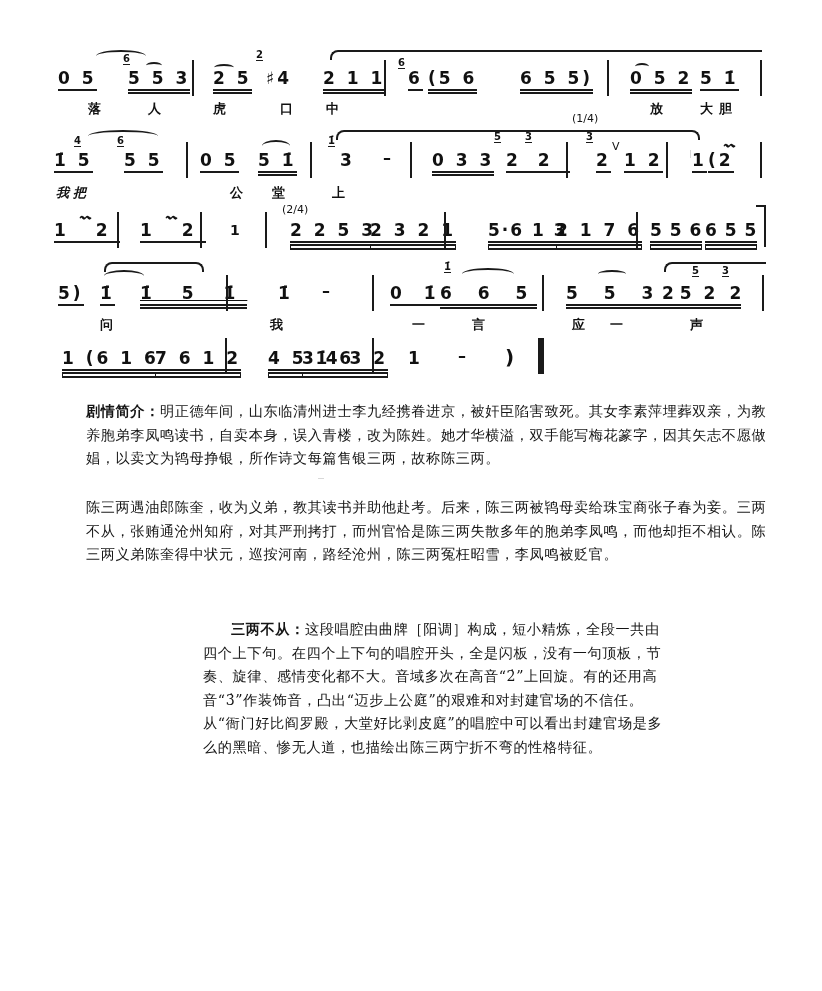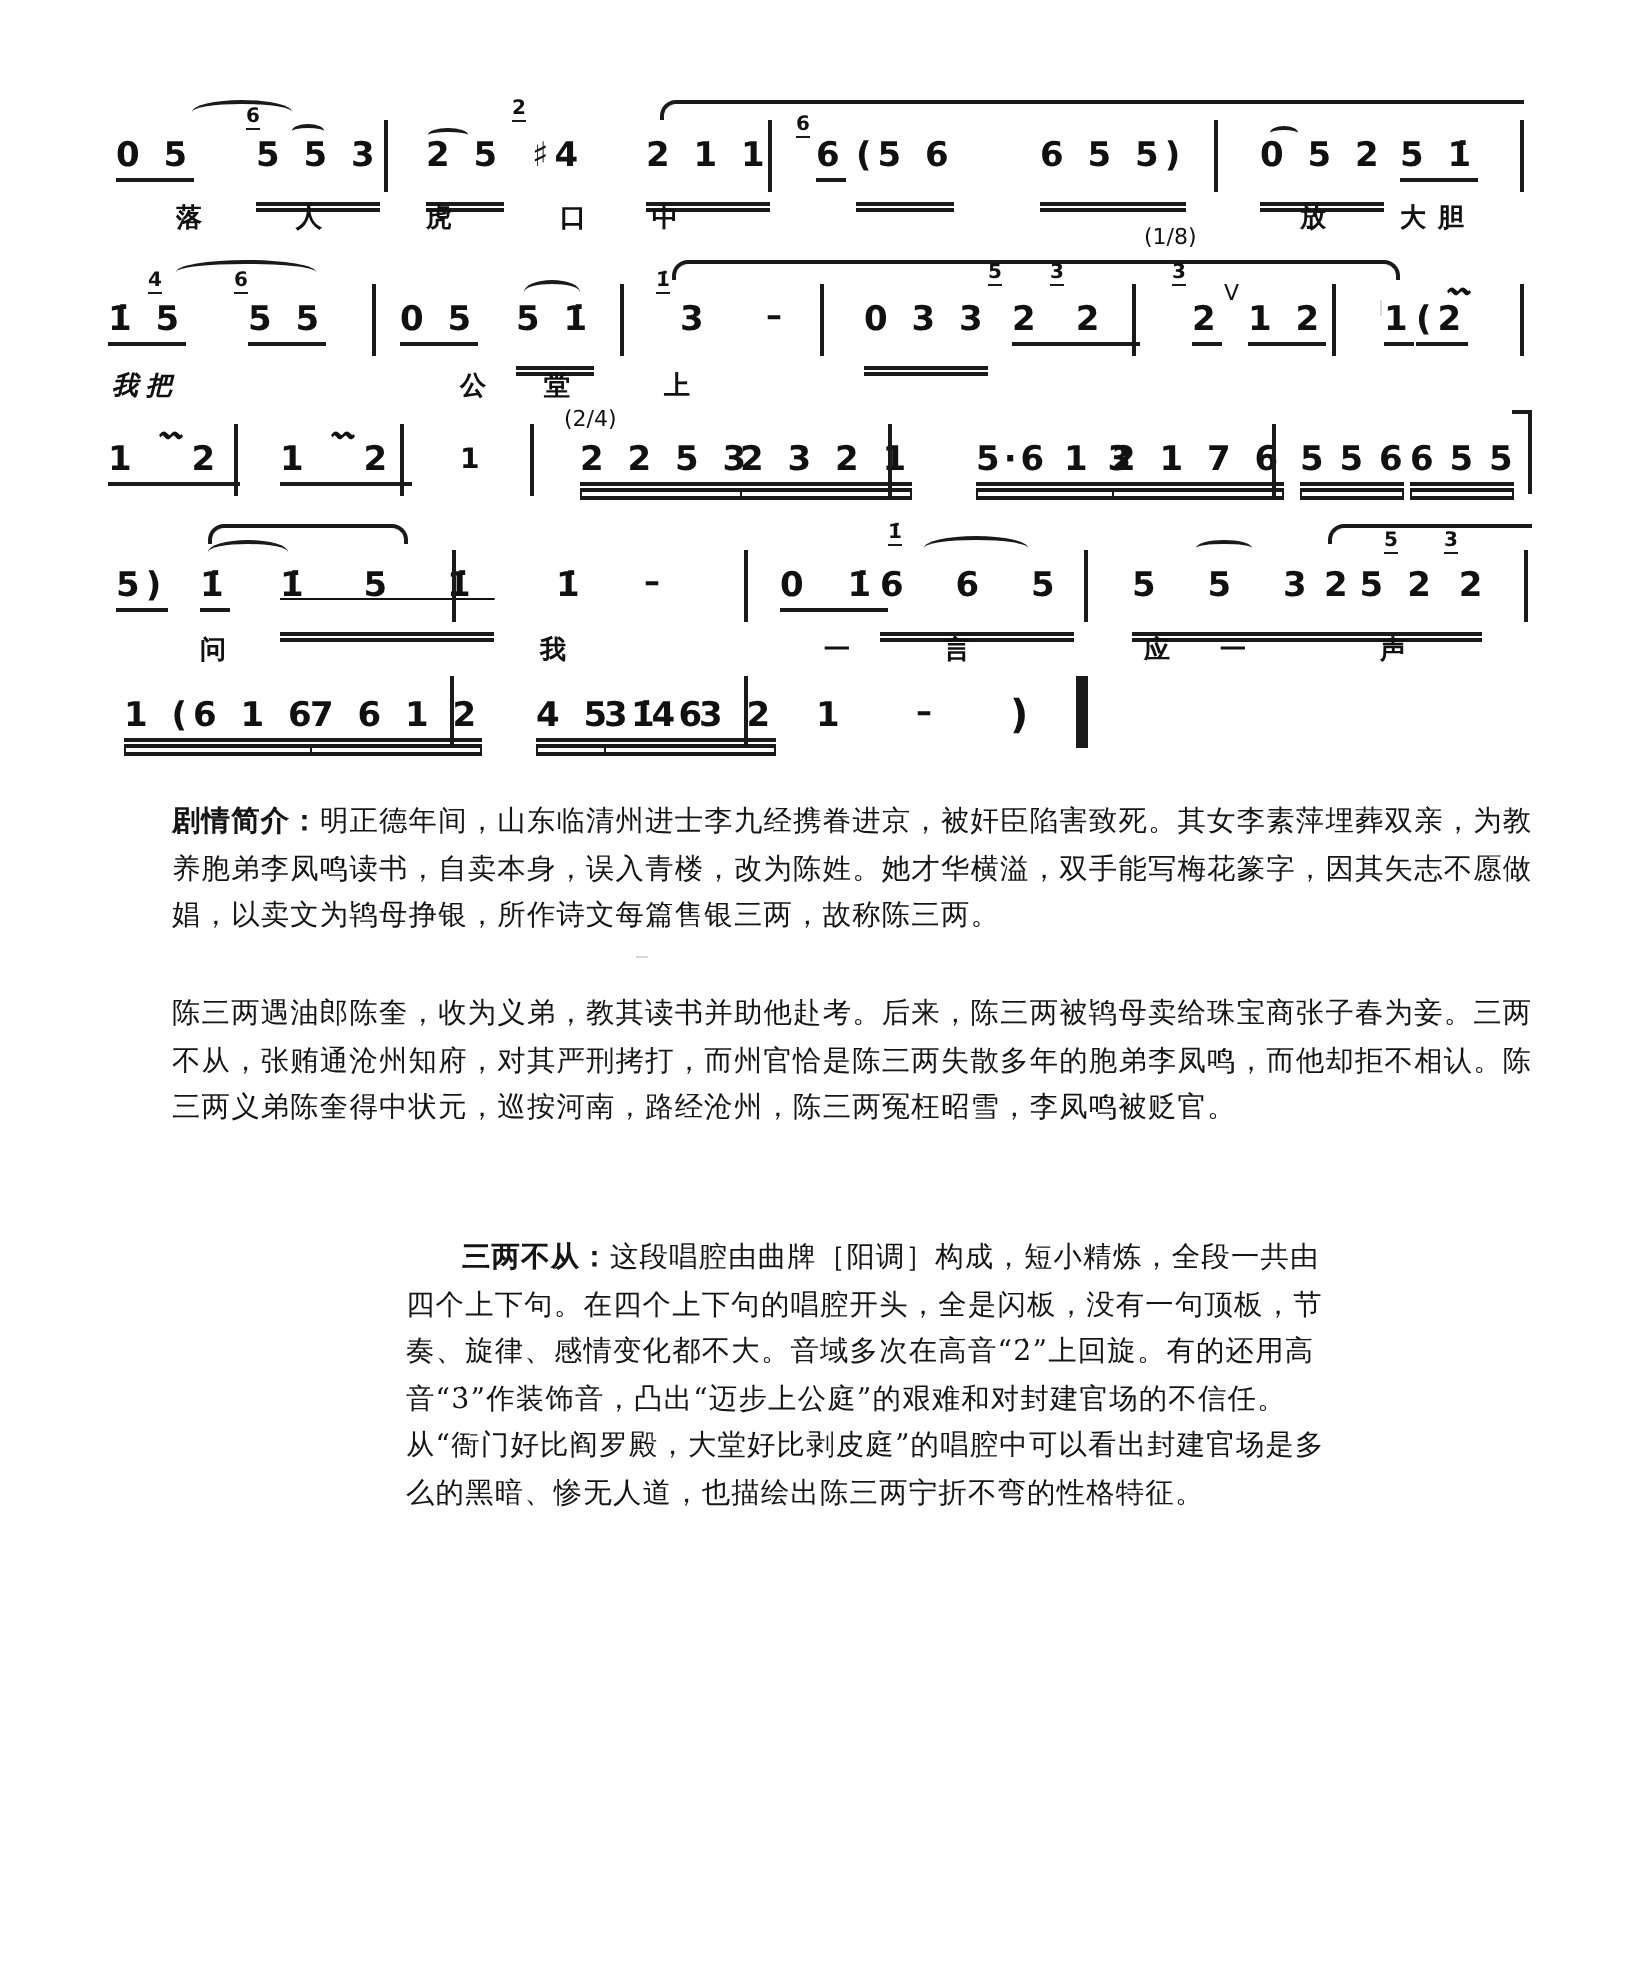--- a/index.html
+++ b/index.html
@@ -5,21 +5,21 @@
   html, body { margin: 0; padding: 0; background: #ffffff; }
   body {
     width: 822px; height: 991px; position: relative; overflow: hidden;
     font-family: "DejaVu Sans", "Liberation Sans", sans-serif; color: #111;
   }
   .score { position: absolute; left: 0; top: 0; width: 822px; height: 390px; }
   .barline { position: absolute; width: 2px; background: #1a1a1a; }
   .final-bar { position: absolute; width: 6px; border-left: 2px solid #1a1a1a; border-right: 4px solid #1a1a1a; box-sizing: border-box; }
   .grp { position: absolute; font-family: "DejaVu Sans", sans-serif; font-weight: bold; font-size: 17px; letter-spacing: 3px; white-space: nowrap; line-height: 20px; }
   .ul1 { border-bottom: 2px solid #1a1a1a; padding-bottom: 1px; }
-  .ul2 { border-bottom: 5px double #1a1a1a; padding-bottom: 13px; }
+  .ul2 { border-bottom: 5px double #1a1a1a; padding-bottom: 1px; }
   .ul3 { box-shadow: 0 3px 0 -1px #fff, 0 4px 0 0 #1a1a1a; border-bottom: 5px double #1a1a1a; padding-bottom: 1px; }
   .grace { position: absolute; font-family: "DejaVu Sans", sans-serif; font-weight: bold; font-size: 10px; line-height: 10px; border-bottom: 1px solid #1a1a1a; }
   .slur { position: absolute; border-top: 2px solid #1a1a1a; border-radius: 50% 50% 0 0; height: 10px; }
   .bracket { position: absolute; border-top: 2px solid #1a1a1a; border-left: 2px solid #1a1a1a; border-right: 2px solid #1a1a1a; border-radius: 8px 8px 0 0; height: 8px; border-bottom: none; }
   .bracket.open { border-right: none; border-radius: 8px 0 0 0; }
   .tsig { position: absolute; font-size: 11px; font-family: "DejaVu Sans", sans-serif; }
   .lyric { position: absolute; font-family: "DejaVu Sans", sans-serif; font-weight: bold; font-size: 13px; }
   .trill { position: absolute; font-size: 11px; font-weight: bold; letter-spacing: -2px; }
   .paren { position: absolute; font-weight: bold; font-size: 20px; line-height: 20px; }
   .dash { position: absolute; font-weight: bold; font-size: 16px; }
@@ -63,21 +63,21 @@
     <div class="lyric" style="left:88px;top:100px;">落</div>
     <div class="lyric" style="left:148px;top:100px;">人</div>
     <div class="lyric" style="left:213px;top:100px;">虎</div>
     <div class="lyric" style="left:280px;top:100px;">口</div>
     <div class="lyric" style="left:326px;top:100px;">中</div>
     <div class="lyric" style="left:650px;top:100px;">放</div>
     <div class="lyric" style="left:700px;top:100px;letter-spacing:6px;">大胆</div>
   </div>
 
   <div>
-    <div class="tsig" style="left:572px;top:112px;">(1/8)</div>
+    <div class="tsig" style="left:572px;top:112px;">(1/4)</div>
     <div class="slur" style="left:88px;top:130px;width:70px;"></div>
     <div class="grace" style="left:74px;top:136px;">4</div>
     <div class="grace" style="left:117px;top:136px;">6</div>
     <div class="grp ul1" style="left:54px;top:150px;">1̇ 5</div>
     <div class="grp ul1" style="left:124px;top:150px;">5 5</div>
     <div class="barline" style="left:186px;top:142px;height:36px;"></div>
 
     <div class="grp ul1" style="left:200px;top:150px;">0 5</div>
     <div class="slur" style="left:262px;top:140px;width:28px;"></div>
     <div class="grp ul2" style="left:258px;top:150px;">5 1̇</div>

